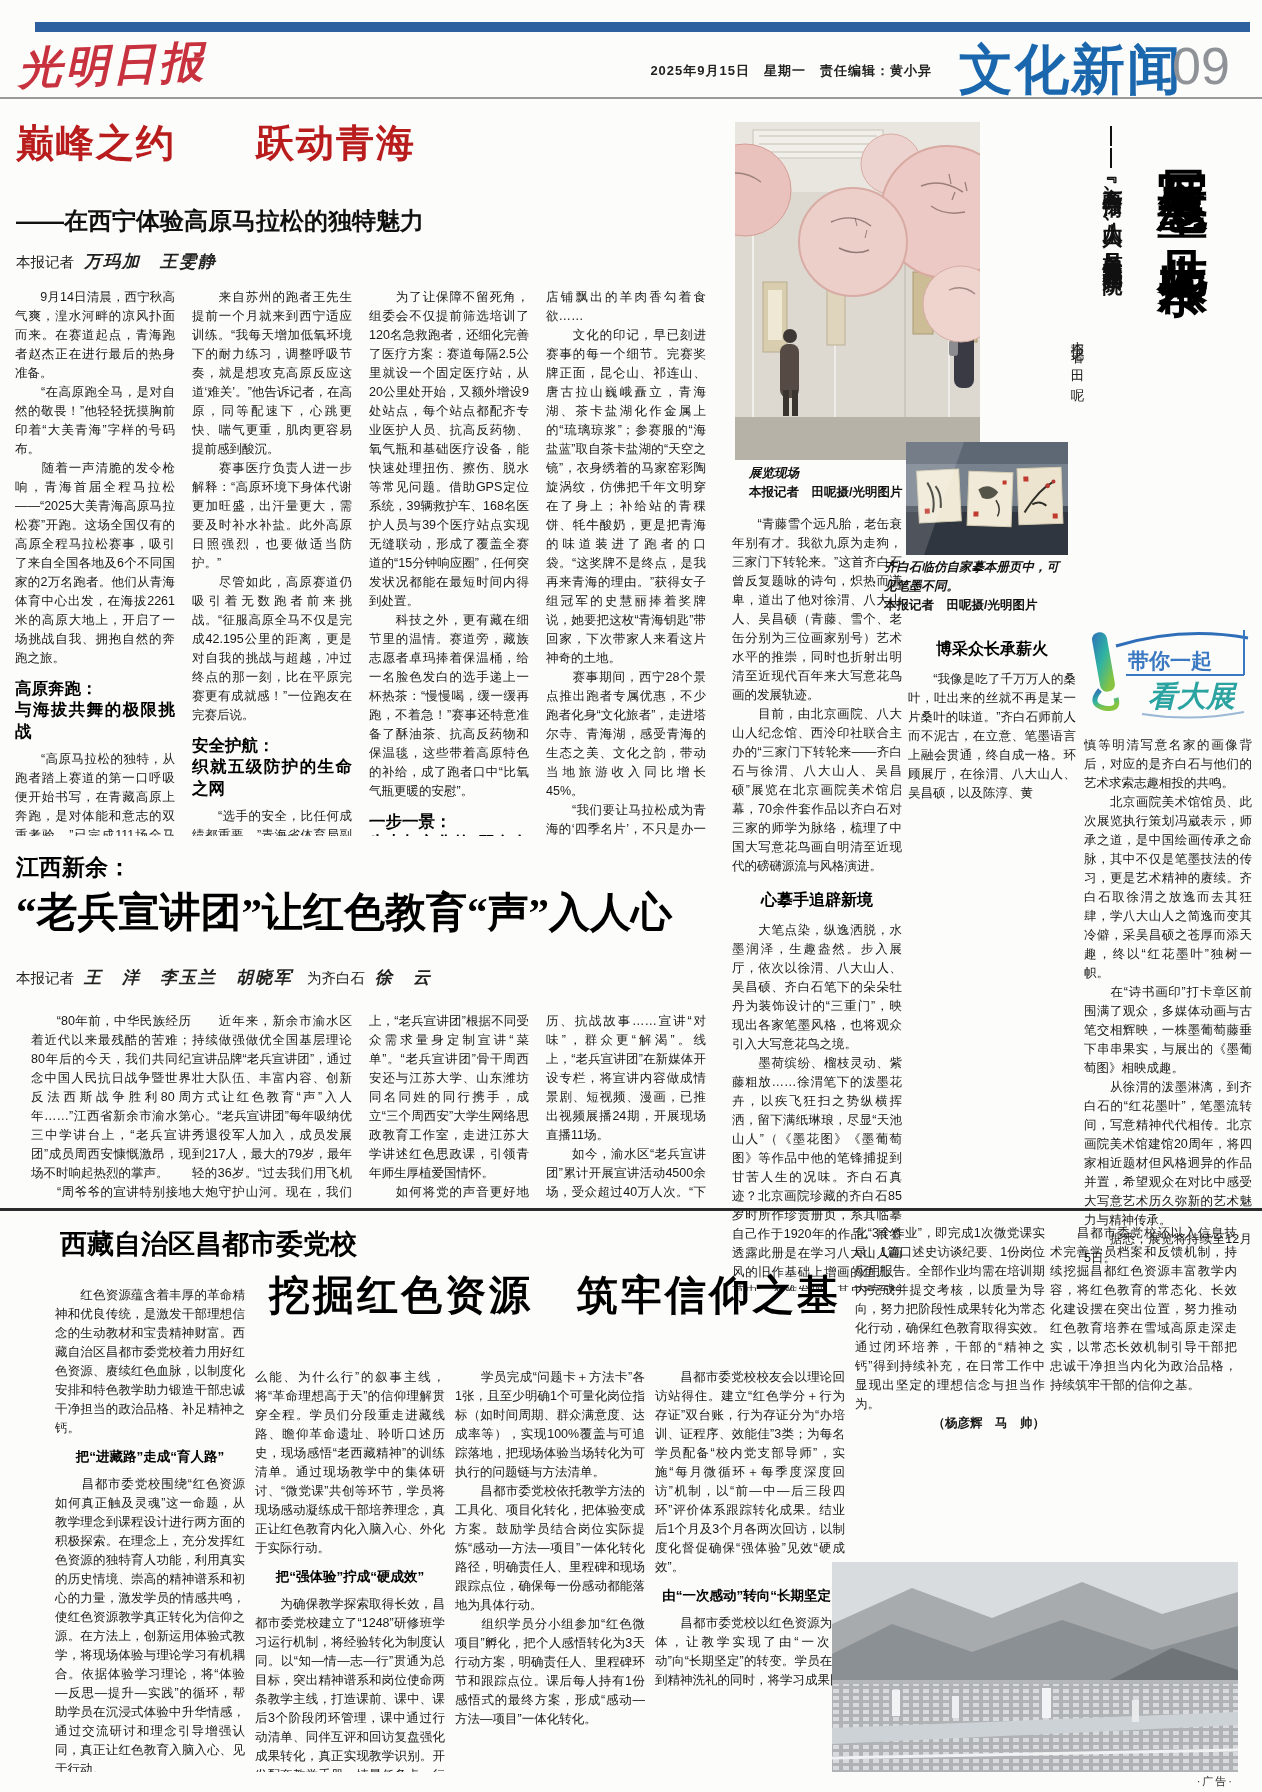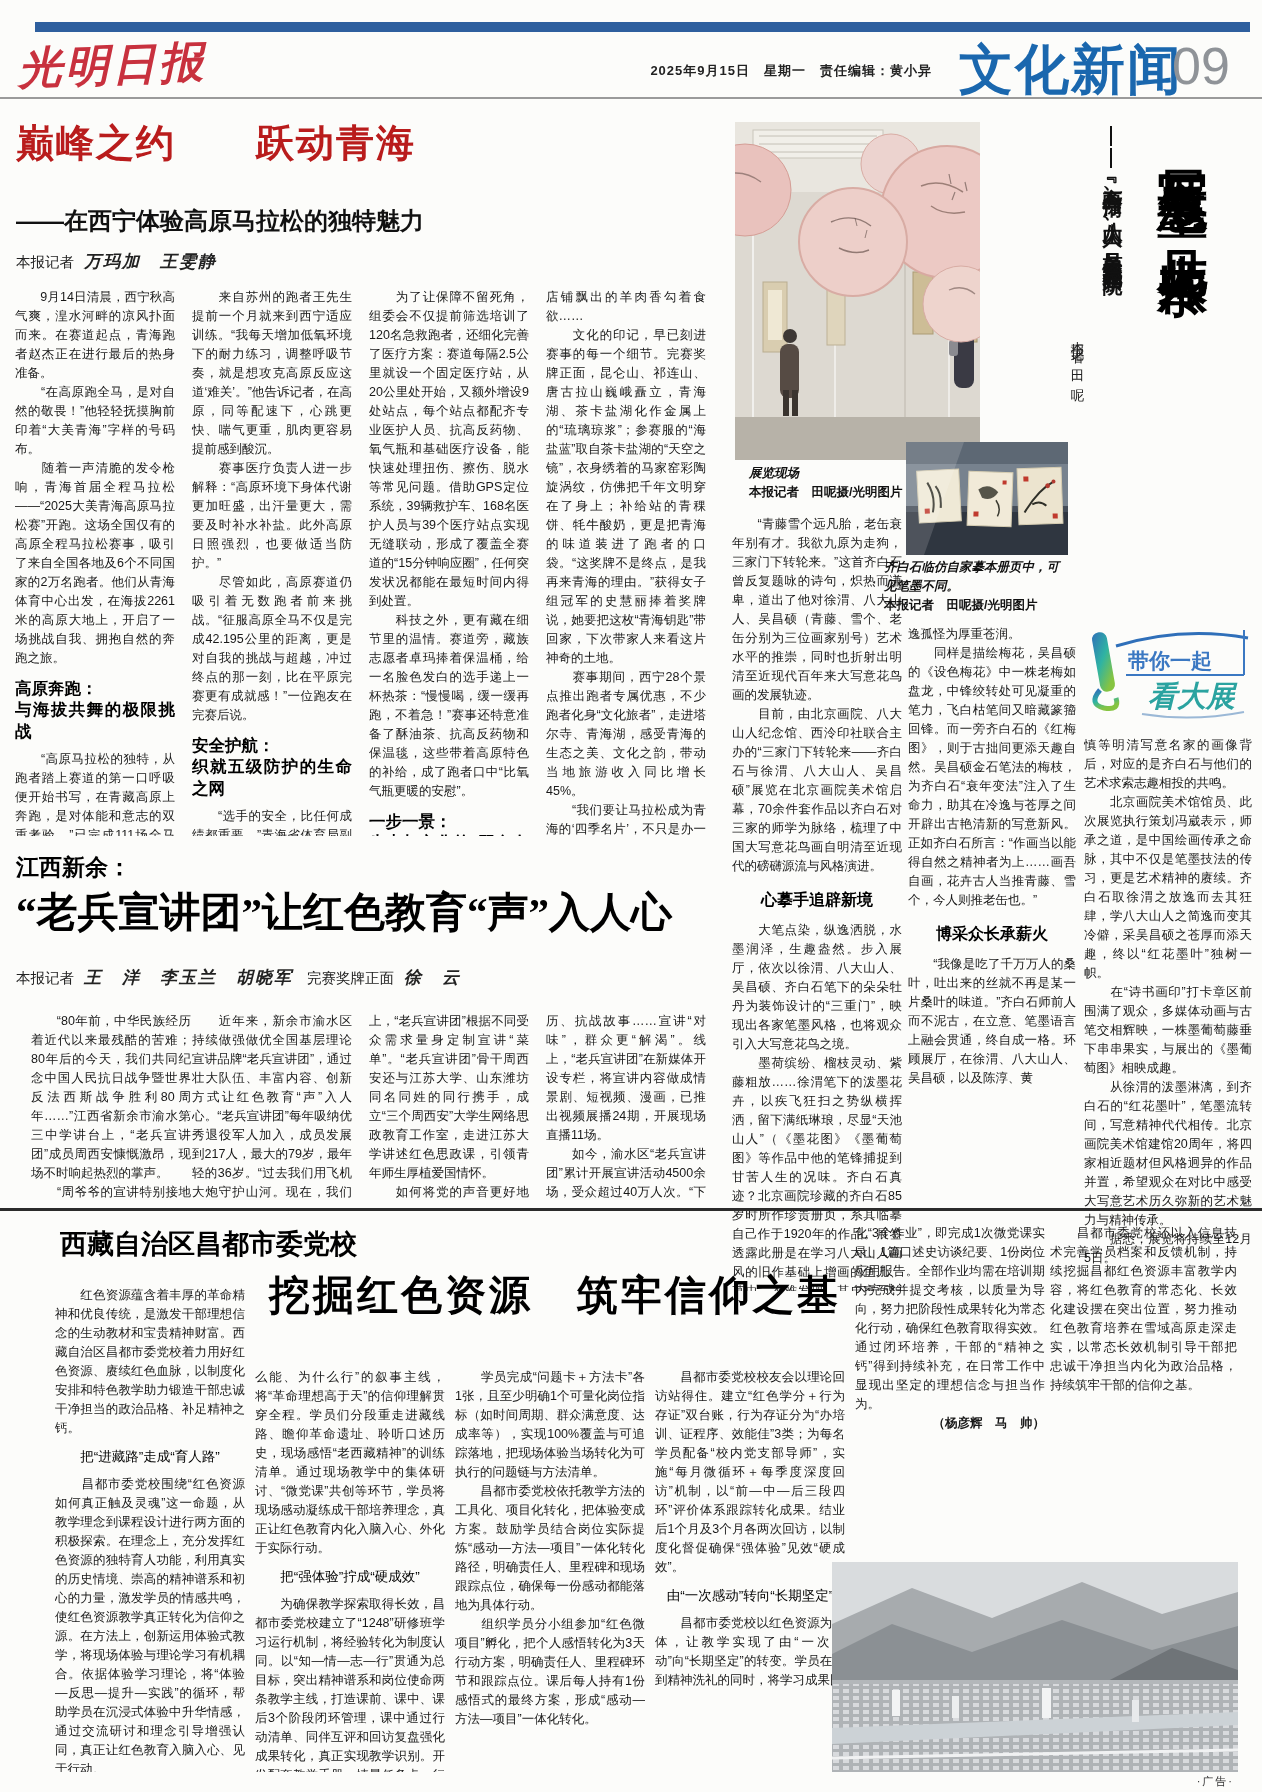--- a/index.html
+++ b/index.html
@@ -15,21 +15,21 @@
                  letter-spacing:2px;font-family:"Liberation Sans",sans-serif;margin-left:17px;}
   .page-num{position:absolute;left:1172px;top:36px;font-size:52px;color:#8f9398;font-weight:400;}
   .header-rule{position:absolute;left:0;top:97px;width:1262px;height:2px;background:#9a9a9a;}
   
   .abs{position:absolute;}
   .col{position:absolute;font-size:12.5px;line-height:1.52;text-align:justify;overflow:hidden;color:#181818;}
   .ct{white-space:pre-line;}
   .csub{font-weight:800;font-size:16.5px;line-height:1.3;margin:10px 0 8px 0;white-space:pre-line;
         font-family:"Liberation Sans",sans-serif;color:#000;}
   .csub-c{font-weight:800;font-size:16px;text-align:center;margin:12px 0 9px 0;color:#000;}
-  .csub-s{font-weight:400;font-size:13.5px;text-align:center;margin:9px 0 7px 0;color:#000;}
+  .csub-s{font-weight:700;font-size:13.5px;text-align:center;margin:9px 0 7px 0;color:#000;}
   
   .m-headline{position:absolute;left:16px;top:118px;width:700px;margin:0;font-family:"Liberation Serif",serif;
               font-weight:900;font-size:38px;letter-spacing:2px;color:#b91c1c;}
   .m-deck{position:absolute;left:16px;top:205px;font-size:24px;font-weight:700;color:#111;}
   .byline{position:absolute;font-size:14.5px;color:#222;}
   .byline .names{font-family:"Liberation Serif",serif;font-style:italic;font-weight:700;font-size:17px;
                  letter-spacing:2px;margin-left:10px;}
   .byline .lbl2{margin-left:14px;}
   
   .v-kicker{position:absolute;left:16px;top:852px;font-size:23px;font-weight:800;color:#000;}
@@ -190,22 +190,20 @@
   </div>
 
   <div class="col" style="left:732px;top:515px;width:170px;height:776px;">
     <div class="ct">　　“青藤雪个远凡胎，老缶衰年别有才。我欲九原为走狗，三家门下转轮来。”这首齐白石曾反复题咏的诗句，炽热而谦卑，道出了他对徐渭、八大山人、吴昌硕（青藤、雪个、老缶分别为三位画家别号）艺术水平的推崇，同时也折射出明清至近现代百年来大写意花鸟画的发展轨迹。
 　　目前，由北京画院、八大山人纪念馆、西泠印社联合主办的“三家门下转轮来——齐白石与徐渭、八大山人、吴昌硕”展览在北京画院美术馆启幕，70余件套作品以齐白石对三家的师学为脉络，梳理了中国大写意花鸟画自明清至近现代的磅礴源流与风格演进。</div>
     <div class="csub-c">心摹手追辟新境</div>
     <div class="ct">　　大笔点染，纵逸洒脱，水墨润泽，生趣盎然。步入展厅，依次以徐渭、八大山人、吴昌硕、齐白石笔下的朵朵牡丹为装饰设计的“三重门”，映现出各家笔墨风格，也将观众引入大写意花鸟之境。
 　　墨荷缤纷、榴枝灵动、紫藤粗放……徐渭笔下的泼墨花卉，以疾飞狂扫之势纵横挥洒，留下满纸琳琅，尽显“天池山人”（《墨花图》《墨葡萄图》等作品中他的笔锋捕捉到甘苦人生的况味。齐白石真迹？北京画院珍藏的齐白石85岁时所作珍贵册页，系其临摹自己作于1920年的作品。展签透露此册是在学习八大山人画风的旧作基础上增画的鱼儿、草虫，不难发现，其自家面貌已十分成熟。尽管临仿自家摹本，但笔墨韵味不同，挥洒自如间变八大山人之冷</div>
   </div>
   <div class="col" style="left:908px;top:625px;width:168px;height:666px;">
-    <div class="ct">逸孤怪为厚重苍润。
-　　同样是描绘梅花，吴昌硕的《设色梅花》中一株老梅如盘龙，中锋绞转处可见凝重的笔力，飞白枯笔间又暗藏篆籀回锋。而一旁齐白石的《红梅图》，则于古拙间更添天趣自然。吴昌硕金石笔法的梅枝，为齐白石“衰年变法”注入了生命力，助其在冷逸与苍厚之间开辟出古艳清新的写意新风。正如齐白石所言：“作画当以能得自然之精神者为上……画吾自画，花卉古人当推青藤、雪个，今人则推老缶也。”</div>
     <div class="csub-c">博采众长承薪火</div>
     <div class="ct">　　“我像是吃了千万万人的桑叶，吐出来的丝就不再是某一片桑叶的味道。”齐白石师前人而不泥古，在立意、笔墨语言上融会贯通，终自成一格。环顾展厅，在徐渭、八大山人、吴昌硕，以及陈淳、黄</div>
   </div>
 
   <svg class="photo" style="left:1082px;top:622px;" width="170" height="100" viewBox="0 0 170 100">
     <defs>
       <linearGradient id="g1" x1="0" y1="0" x2="0.4" y2="1">
         <stop offset="0" stop-color="#2f6fb9"></stop>
           <stop offset="0.55" stop-color="#2fb3a3"></stop>
           <stop offset="1" stop-color="#86c441"></stop>
@@ -223,21 +221,21 @@
     <div class="ct">慎等明清写意名家的画像背后，对应的是齐白石与他们的艺术求索志趣相投的共鸣。
 　　北京画院美术馆馆员、此次展览执行策划冯崴表示，师承之道，是中国绘画传承之命脉，其中不仅是笔墨技法的传习，更是艺术精神的赓续。齐白石取徐渭之放逸而去其狂肆，学八大山人之简逸而变其冷僻，采吴昌硕之苍厚而添天趣，终以“红花墨叶”独树一帜。
 　　在“诗书画印”打卡章区前围满了观众，多媒体动画与古笔交相辉映，一株墨葡萄藤垂下串串果实，与展出的《墨葡萄图》相映成趣。
 　　从徐渭的泼墨淋漓，到齐白石的“红花墨叶”，笔墨流转间，写意精神代代相传。北京画院美术馆建馆20周年，将四家相近题材但风格迥异的作品并置，希望观众在对比中感受大写意艺术历久弥新的艺术魅力与精神传承。
 　　据悉，展览将持续至12月5日。</div>
   </div>
 
   <div class="v-kicker">江西新余：</div>
   <h2 class="v-headline">“老兵宣讲团”让红色教育“声”入人心</h2>
   <div class="byline" style="left:16px;top:966px;">
-    <span>本报记者</span><span class="names">王　洋　李玉兰　胡晓军</span><span class="lbl2">完赛奖牌正面</span><span class="names">徐　云</span>
+    <span>本报记者</span><span class="names">王　洋　李玉兰　胡晓军</span><span class="lbl2">为齐白石</span><span class="names">徐　云</span>
   </div>
   <div class="col" style="left:15px;top:1012px;width:160px;height:186px;margin-left:16px;">
     <div class="ct">　　“80年前，中华民族经历着近代以来最残酷的苦难；80年后的今天，我们共同纪念中国人民抗日战争暨世界反法西斯战争胜利80周年……”江西省新余市渝水第三中学讲台上，“老兵宣讲团”成员周西安慷慨激昂，现场不时响起热烈的掌声。
 　　“周爷爷的宣讲特别接地气！”渝水三中九年级学生黄丽芯心情激动，“作为新时代的青少年，我们要铭记历史，珍惜当下，努力学习，强健体魄，将来为祖国的繁荣富强贡献自己的力量。”</div>
   </div>
   <div class="col" style="left:192px;top:1012px;width:160px;height:186px;">
     <div class="ct">　　近年来，新余市渝水区持续做强做优全国基层理论宣讲品牌“老兵宣讲团”，通过壮大队伍、丰富内容、创新方式让红色教育“声”入人心。“老兵宣讲团”每年吸纳优秀退役军人加入，成员发展到217人，最大的79岁，最年轻的36岁。“过去我们用飞机大炮守护山河。现在，我们讲自己当兵的故事、讲先辈们的精神，把理想信念一代代传下去。”“老兵宣讲团”成员胡光明说。
 　　“红色·国防”课堂是老兵宣讲团的最大特色，主要面向在校师生开展。在发扬特长的基础</div>
   </div>
   <div class="col" style="left:369px;top:1012px;width:160px;height:186px;">

